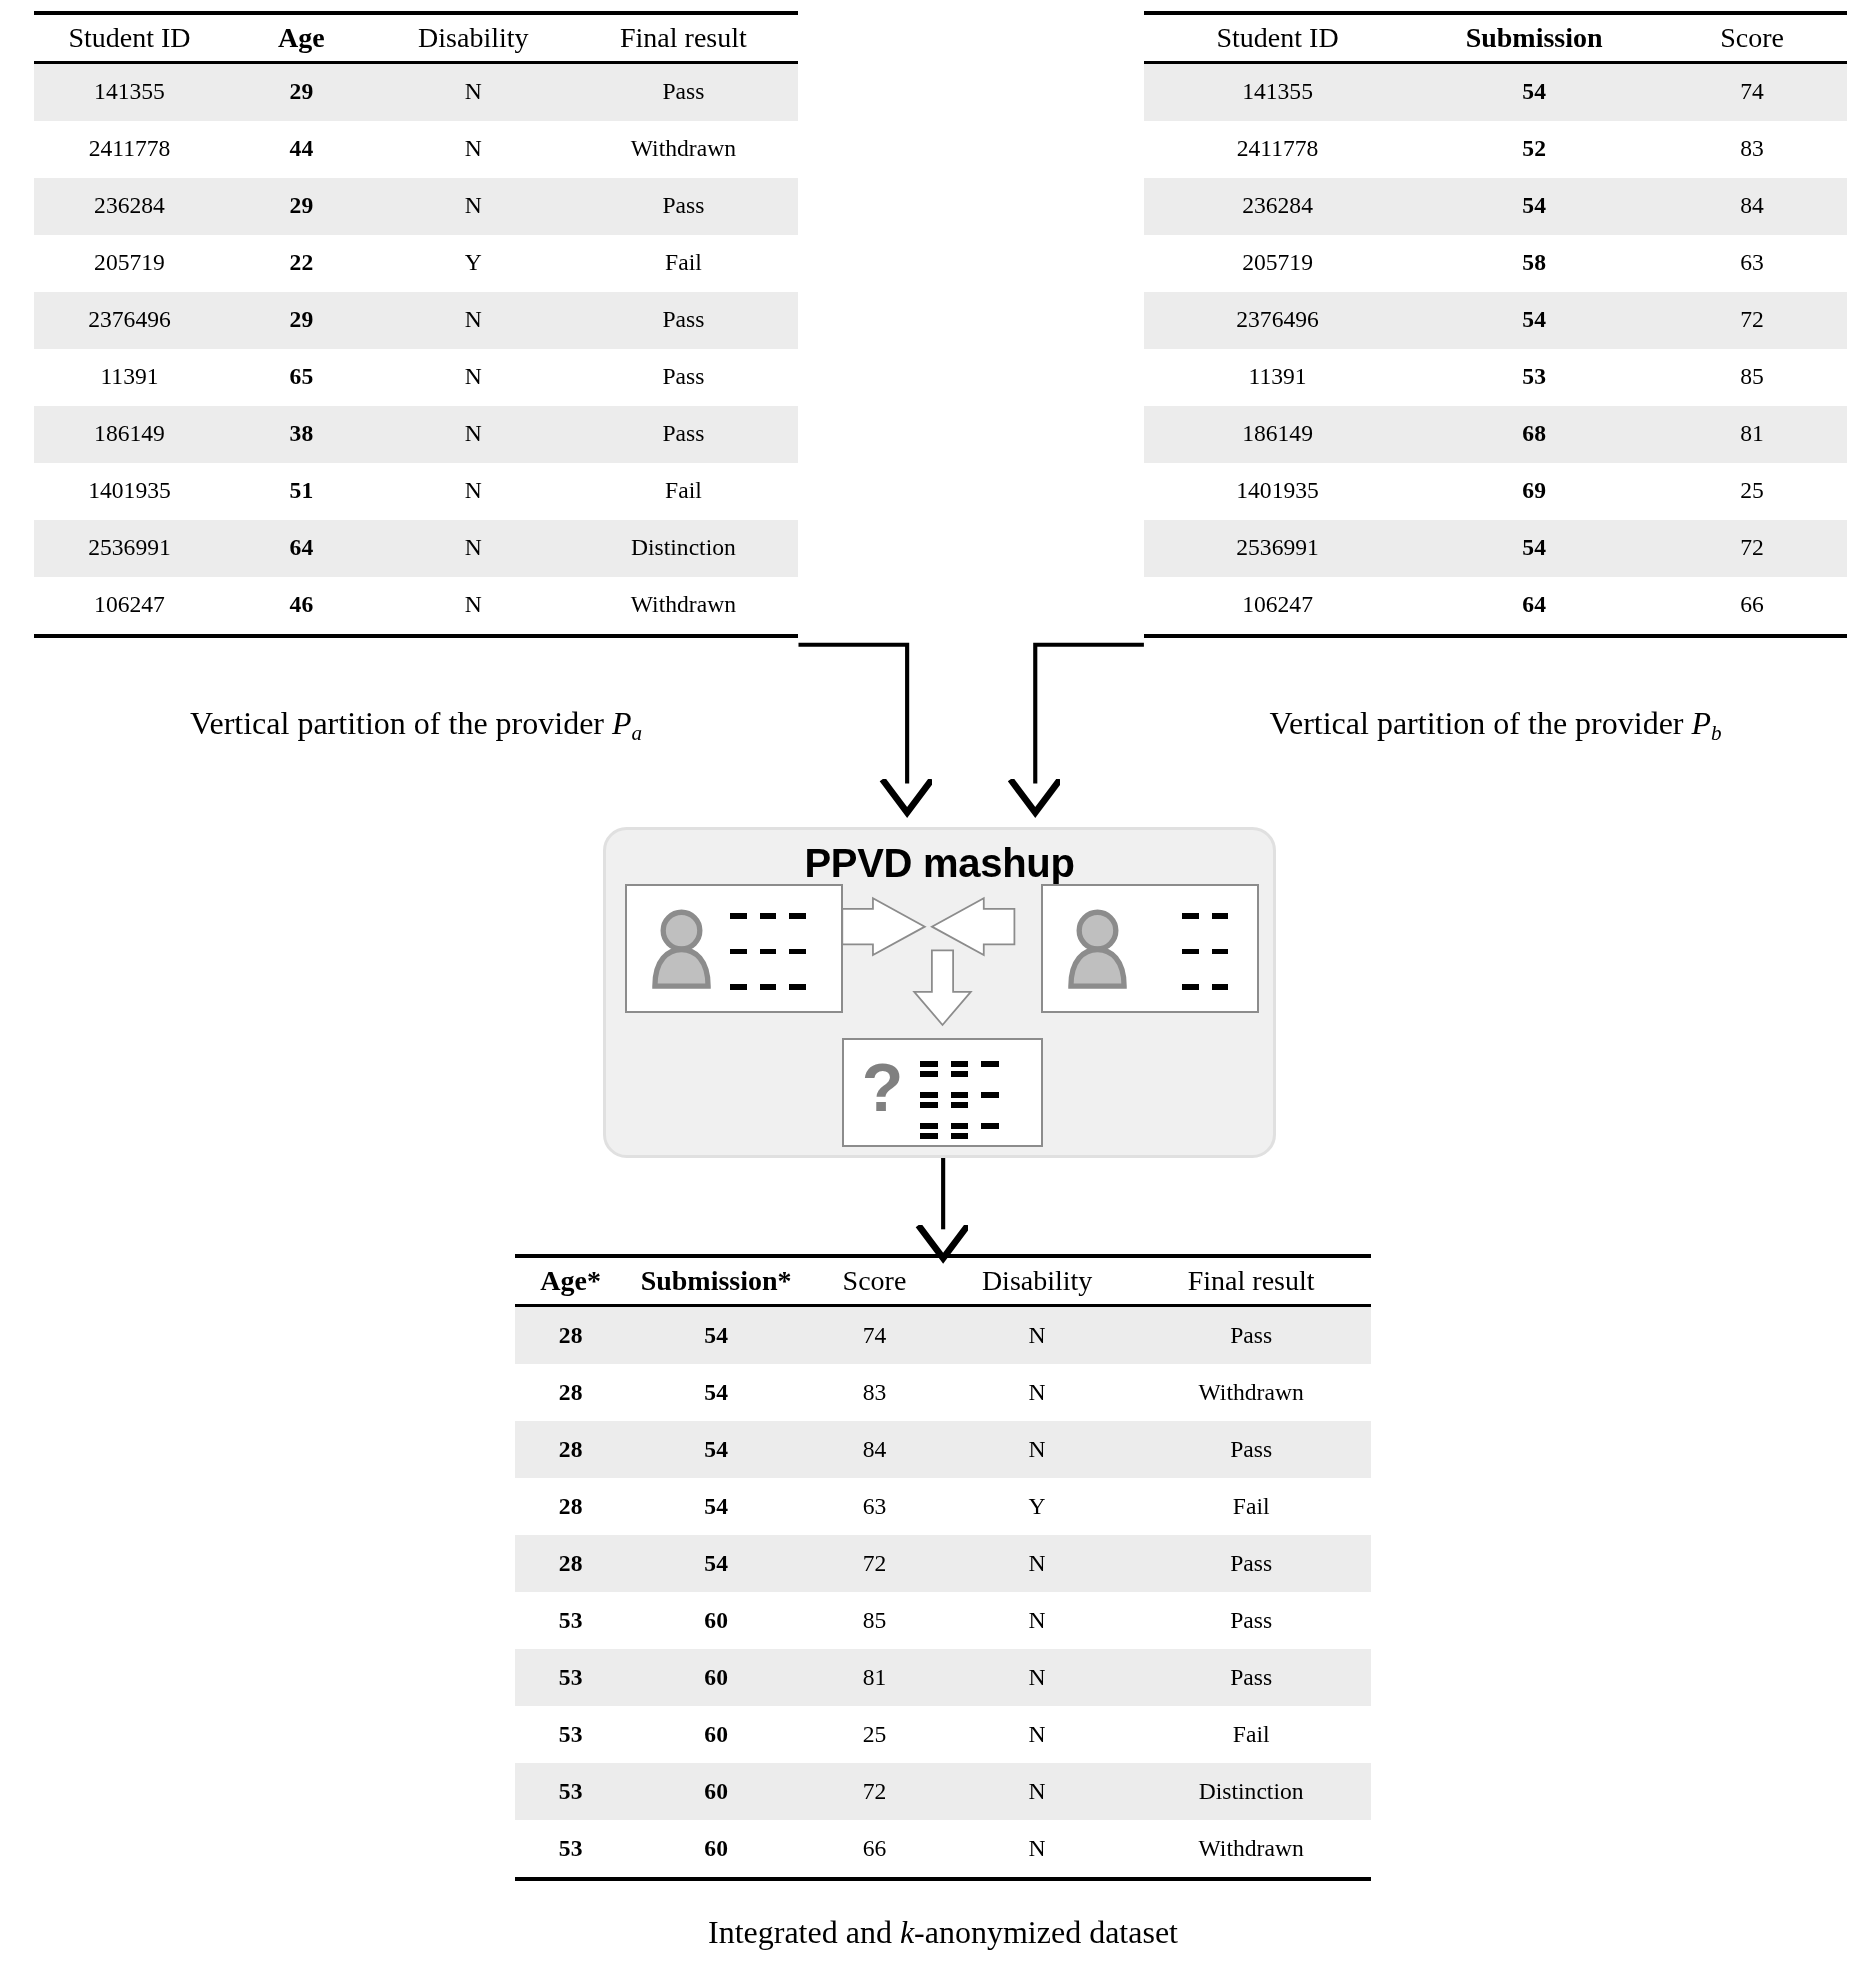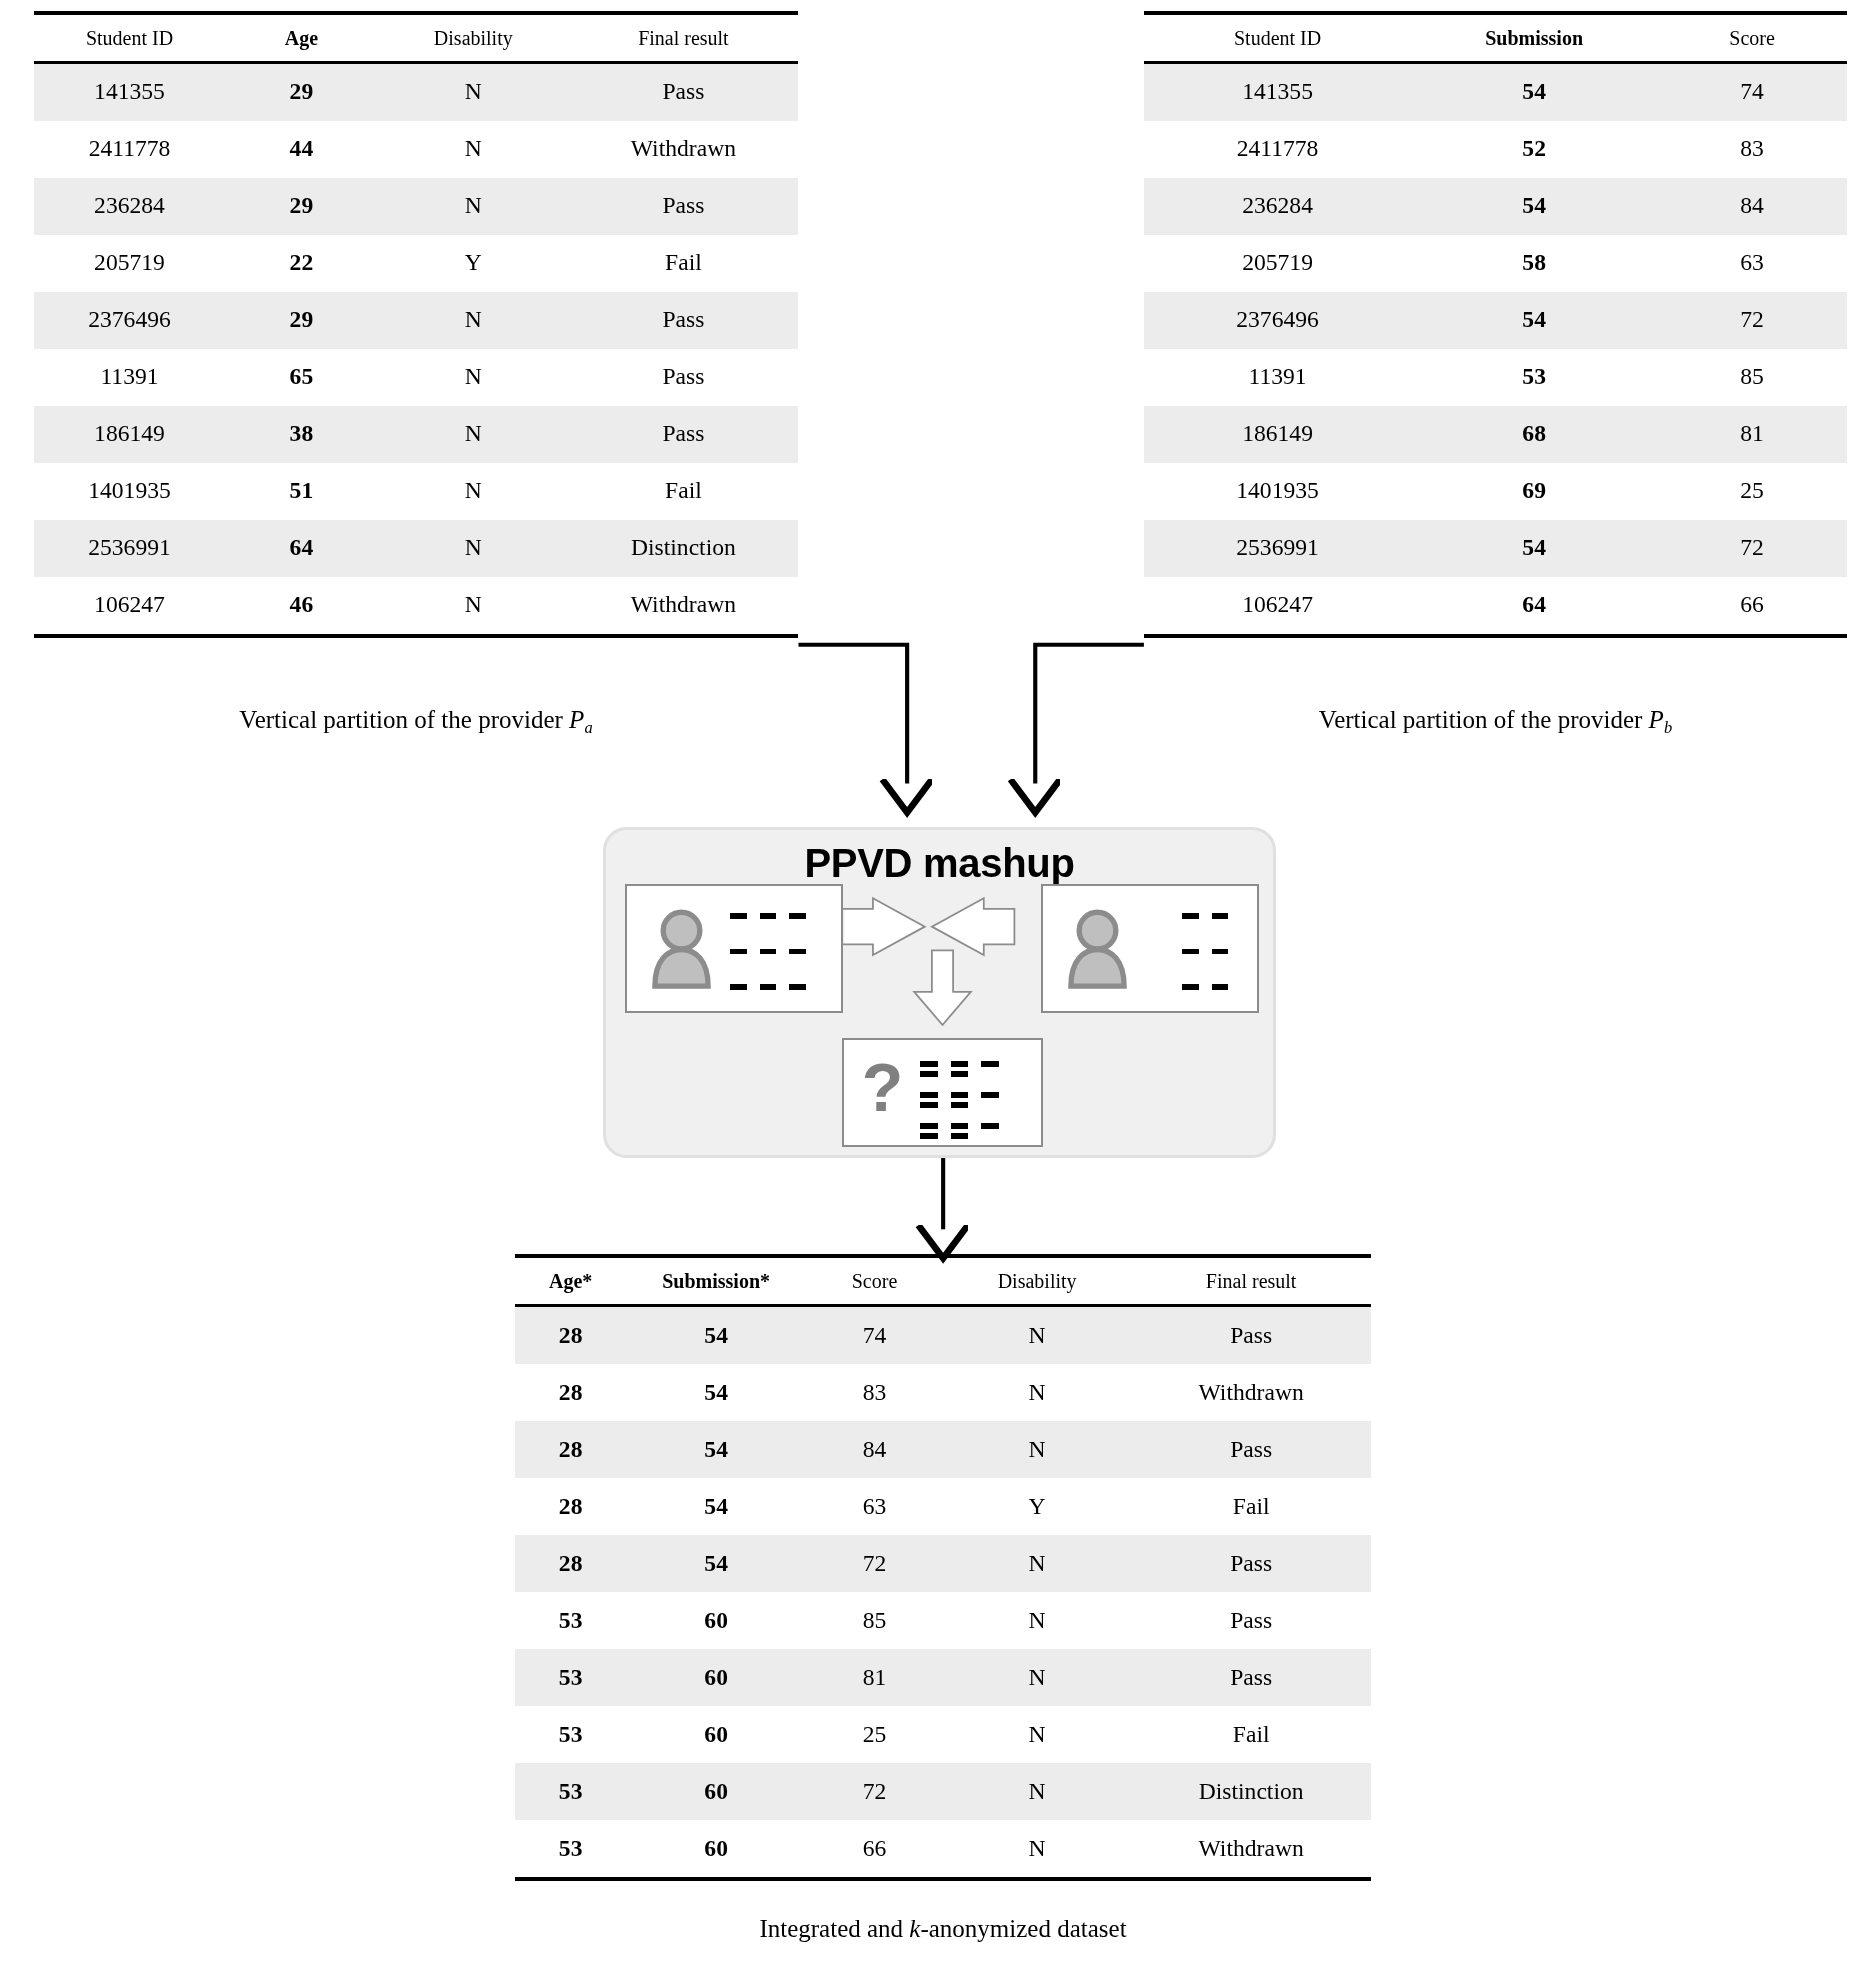--- a/index.html
+++ b/index.html
@@ -25,21 +25,21 @@
   }
   .dtable th, .dtable td {
     text-align: center;
     padding: 0;
     font-weight: normal;
     line-height: 1;
   }
   .dtable thead th {
     height: 46px;
     vertical-align: middle;
-    font-size: 20px;
+    font-size: 28px;
   }
   .dtable tbody td {
     height: 57px;
     vertical-align: middle;
   }
   .dtable thead tr.head-row th {
     border-top: 4.1px solid #000;
     border-bottom: 3.5px solid #000;
   }
   .dtable tbody tr:nth-child(odd) td {
@@ -47,21 +47,21 @@
   }
   .dtable tbody tr:last-child td {
     border-bottom: 4.1px solid #000;
   }
   .bold-col {
     font-weight: bold !important;
   }
   .tcaption {
     position: absolute;
     text-align: center;
-    font-size: 25px;
+    font-size: 32px;
     line-height: 1.1;
   }
   .tcaption i {
     font-style: italic;
   }
   .tcaption sub {
     font-size: 0.66em;
     font-style: italic;
     vertical-align: baseline;
     position: relative;

